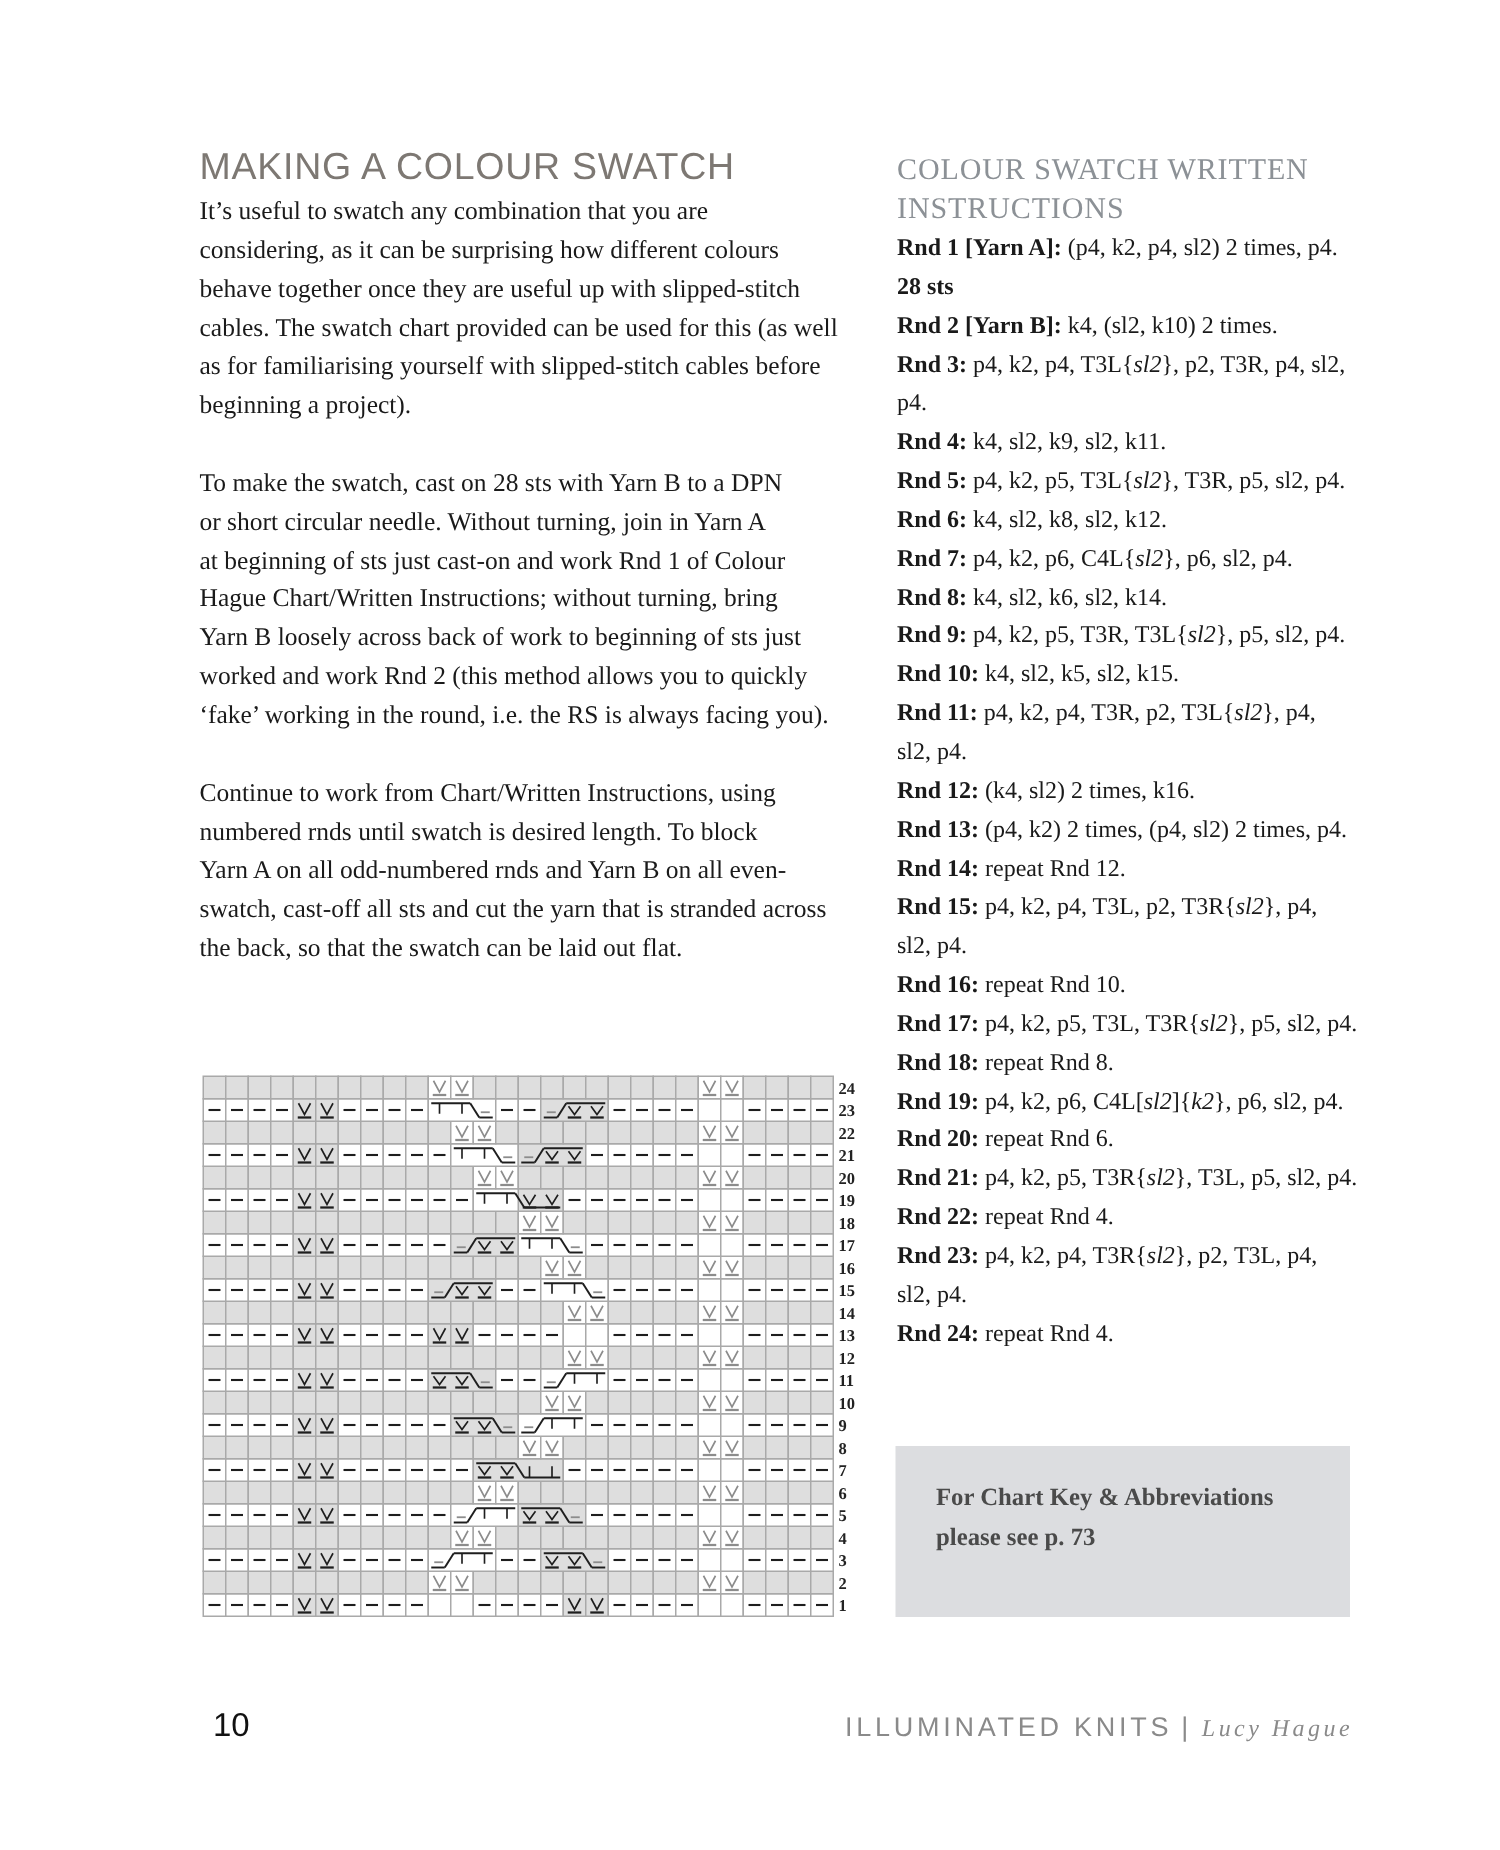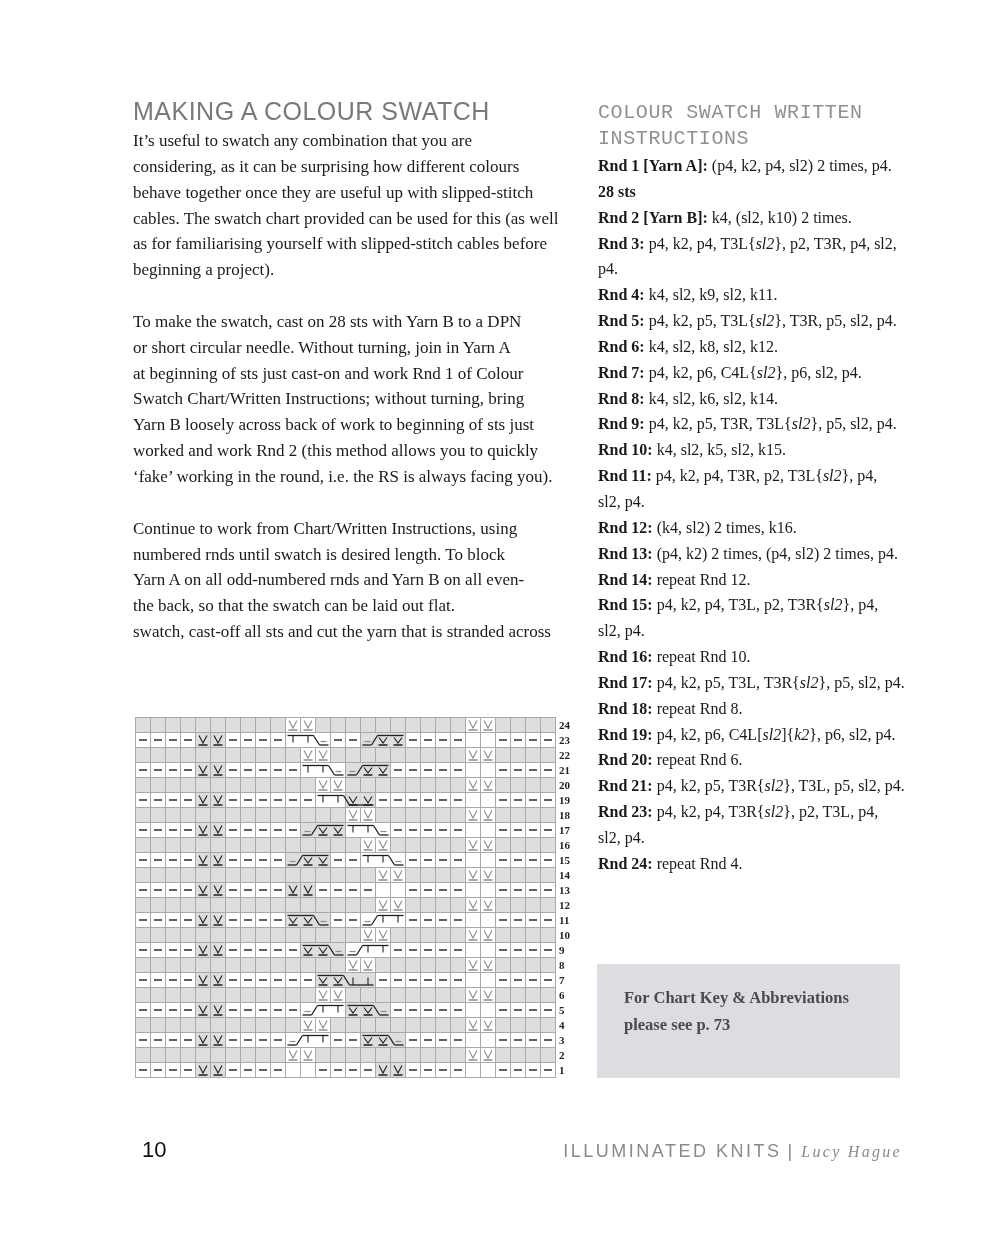--- a/index.html
+++ b/index.html
@@ -6,21 +6,21 @@
     --heading:#7d7873; --subheading:#8c9196; --body:#1a1a1a;
     --box-bg:#dcdde0; --box-text:#4a4a4a; --footer:#8a8a8a;
   }
   html,body{margin:0;padding:0;background:#ffffff;}
   #page{position:relative;width:1000px;height:1233px;overflow:hidden;background:#ffffff;}
   .title-left{position:absolute;left:133px;top:96px;margin:0;font-family:"Liberation Sans",sans-serif;
     font-weight:normal;font-size:25px;line-height:30px;letter-spacing:0.5px;color:var(--heading);white-space:nowrap;}
   .left-body{position:absolute;left:133px;top:128px;font-family:Liberation Serif, serif;font-size:17px;color:var(--body);}
   .left-body .para{margin-bottom:25.85px;}
   .ln{height:25.85px;line-height:25.85px;white-space:nowrap;}
-  .right-title{position:absolute;left:598px;top:100px;font-family:Liberation Mono, monospace;font-size:20px;
+  .right-title{position:absolute;left:598px;top:100px;font-family:Liberation Serif, serif;font-size:20px;
     line-height:26px;letter-spacing:0.6px;color:var(--subheading);white-space:nowrap;}
   .instr{position:absolute;left:598px;top:153px;font-family:"Liberation Serif",serif;font-size:16px;color:var(--body);}
   .instr .lbl{font-weight:bold;margin-right:4px;}
   .instr .txt i{font-style:italic;}
   .chart-title{position:absolute;left:143px;top:720px;width:420px;text-align:center;font-family:"Liberation Sans",sans-serif;
     font-size:19px;line-height:24px;letter-spacing:1.1px;color:#7b7b7b;white-space:nowrap;}
   #chart-svg{position:absolute;left:135px;top:717px;width:440px;height:364px;overflow:visible;}
   .note-box{position:absolute;left:597px;top:964px;width:303px;height:114px;background:var(--box-bg);box-sizing:border-box;
     padding:20px 12px 0 27px;font-family:"Liberation Serif",serif;font-weight:bold;font-size:16.5px;line-height:27px;color:var(--box-text);}
   .note-box div{white-space:nowrap;}
@@ -43,31 +43,31 @@
       <div class="ln">considering, as it can be surprising how different colours</div>
       <div class="ln">behave together once they are useful up with slipped-stitch</div>
       <div class="ln">cables. The swatch chart provided can be used for this (as well</div>
       <div class="ln">as for familiarising yourself with slipped-stitch cables before</div>
       <div class="ln">beginning a project).</div>
     </div>
     <div class="para">
       <div class="ln">To make the swatch, cast on 28 sts with Yarn B to a DPN</div>
       <div class="ln">or short circular needle. Without turning, join in Yarn A</div>
       <div class="ln">at beginning of sts just cast-on and work Rnd 1 of Colour</div>
-      <div class="ln">Swatch Chart/Written Instructions; without turning, bring</div>
+      <div class="ln">Hague Chart/Written Instructions; without turning, bring</div>
       <div class="ln">Yarn B loosely across back of work to beginning of sts just</div>
       <div class="ln">worked and work Rnd 2 (this method allows you to quickly</div>
       <div class="ln">‘fake’ working in the round, i.e. the RS is always facing you).</div>
     </div>
     <div class="para">
       <div class="ln">Continue to work from Chart/Written Instructions, using</div>
       <div class="ln">numbered rnds until swatch is desired length. To block</div>
       <div class="ln">Yarn A on all odd-numbered rnds and Yarn B on all even-</div>
+      <div class="ln">swatch, cast-off all sts and cut the yarn that is stranded across</div>
       <div class="ln">the back, so that the swatch can be laid out flat.</div>
-      <div class="ln">swatch, cast-off all sts and cut the yarn that is stranded across</div>
     </div>
   </div>
 
   <div class="chart-title">COLOUR SWATCH CHART</div>
   <svg id="chart-svg" xmlns="http://www.w3.org/2000/svg">
       <rect x="0.5" y="345.5" width="15" height="15" fill="#ffffff" stroke="#a9a9a9" stroke-width="1"></rect>
       <line x1="4" y1="353" x2="12" y2="353" stroke="#1e1e1e" stroke-width="1.4"></line>
       <rect x="15.5" y="345.5" width="15" height="15" fill="#ffffff" stroke="#a9a9a9" stroke-width="1"></rect>
       <line x1="19" y1="353" x2="27" y2="353" stroke="#1e1e1e" stroke-width="1.4"></line>
       <rect x="30.5" y="345.5" width="15" height="15" fill="#ffffff" stroke="#a9a9a9" stroke-width="1"></rect>
@@ -1257,20 +1257,21 @@
     <div class="ln"><span class="lbl">Rnd 13:</span><span class="txt">(p4, k2) 2 times, (p4, sl2) 2 times, p4.</span></div>
     <div class="ln"><span class="lbl">Rnd 14:</span><span class="txt">repeat Rnd 12.</span></div>
     <div class="ln"><span class="lbl">Rnd 15:</span><span class="txt">p4, k2, p4, T3L, p2, T3R{<i>sl2</i>}, p4,</span></div>
     <div class="ln"><span class="txt">sl2, p4.</span></div>
     <div class="ln"><span class="lbl">Rnd 16:</span><span class="txt">repeat Rnd 10.</span></div>
     <div class="ln"><span class="lbl">Rnd 17:</span><span class="txt">p4, k2, p5, T3L, T3R{<i>sl2</i>}, p5, sl2, p4.</span></div>
     <div class="ln"><span class="lbl">Rnd 18:</span><span class="txt">repeat Rnd 8.</span></div>
     <div class="ln"><span class="lbl">Rnd 19:</span><span class="txt">p4, k2, p6, C4L[<i>sl2</i>]{<i>k2</i>}, p6, sl2, p4.</span></div>
     <div class="ln"><span class="lbl">Rnd 20:</span><span class="txt">repeat Rnd 6.</span></div>
     <div class="ln"><span class="lbl">Rnd 21:</span><span class="txt">p4, k2, p5, T3R{<i>sl2</i>}, T3L, p5, sl2, p4.</span></div>
+    <div class="ln"><span class="lbl">Rnd 22:</span><span class="txt">repeat Rnd 4.</span></div>
     <div class="ln"><span class="lbl">Rnd 23:</span><span class="txt">p4, k2, p4, T3R{<i>sl2</i>}, p2, T3L, p4,</span></div>
     <div class="ln"><span class="txt">sl2, p4.</span></div>
     <div class="ln"><span class="lbl">Rnd 24:</span><span class="txt">repeat Rnd 4.</span></div>
   </div>
 
   <div class="note-box">
     <div>For Chart Key &amp; Abbreviations</div>
     <div>please see p. 73</div>
   </div>
 

